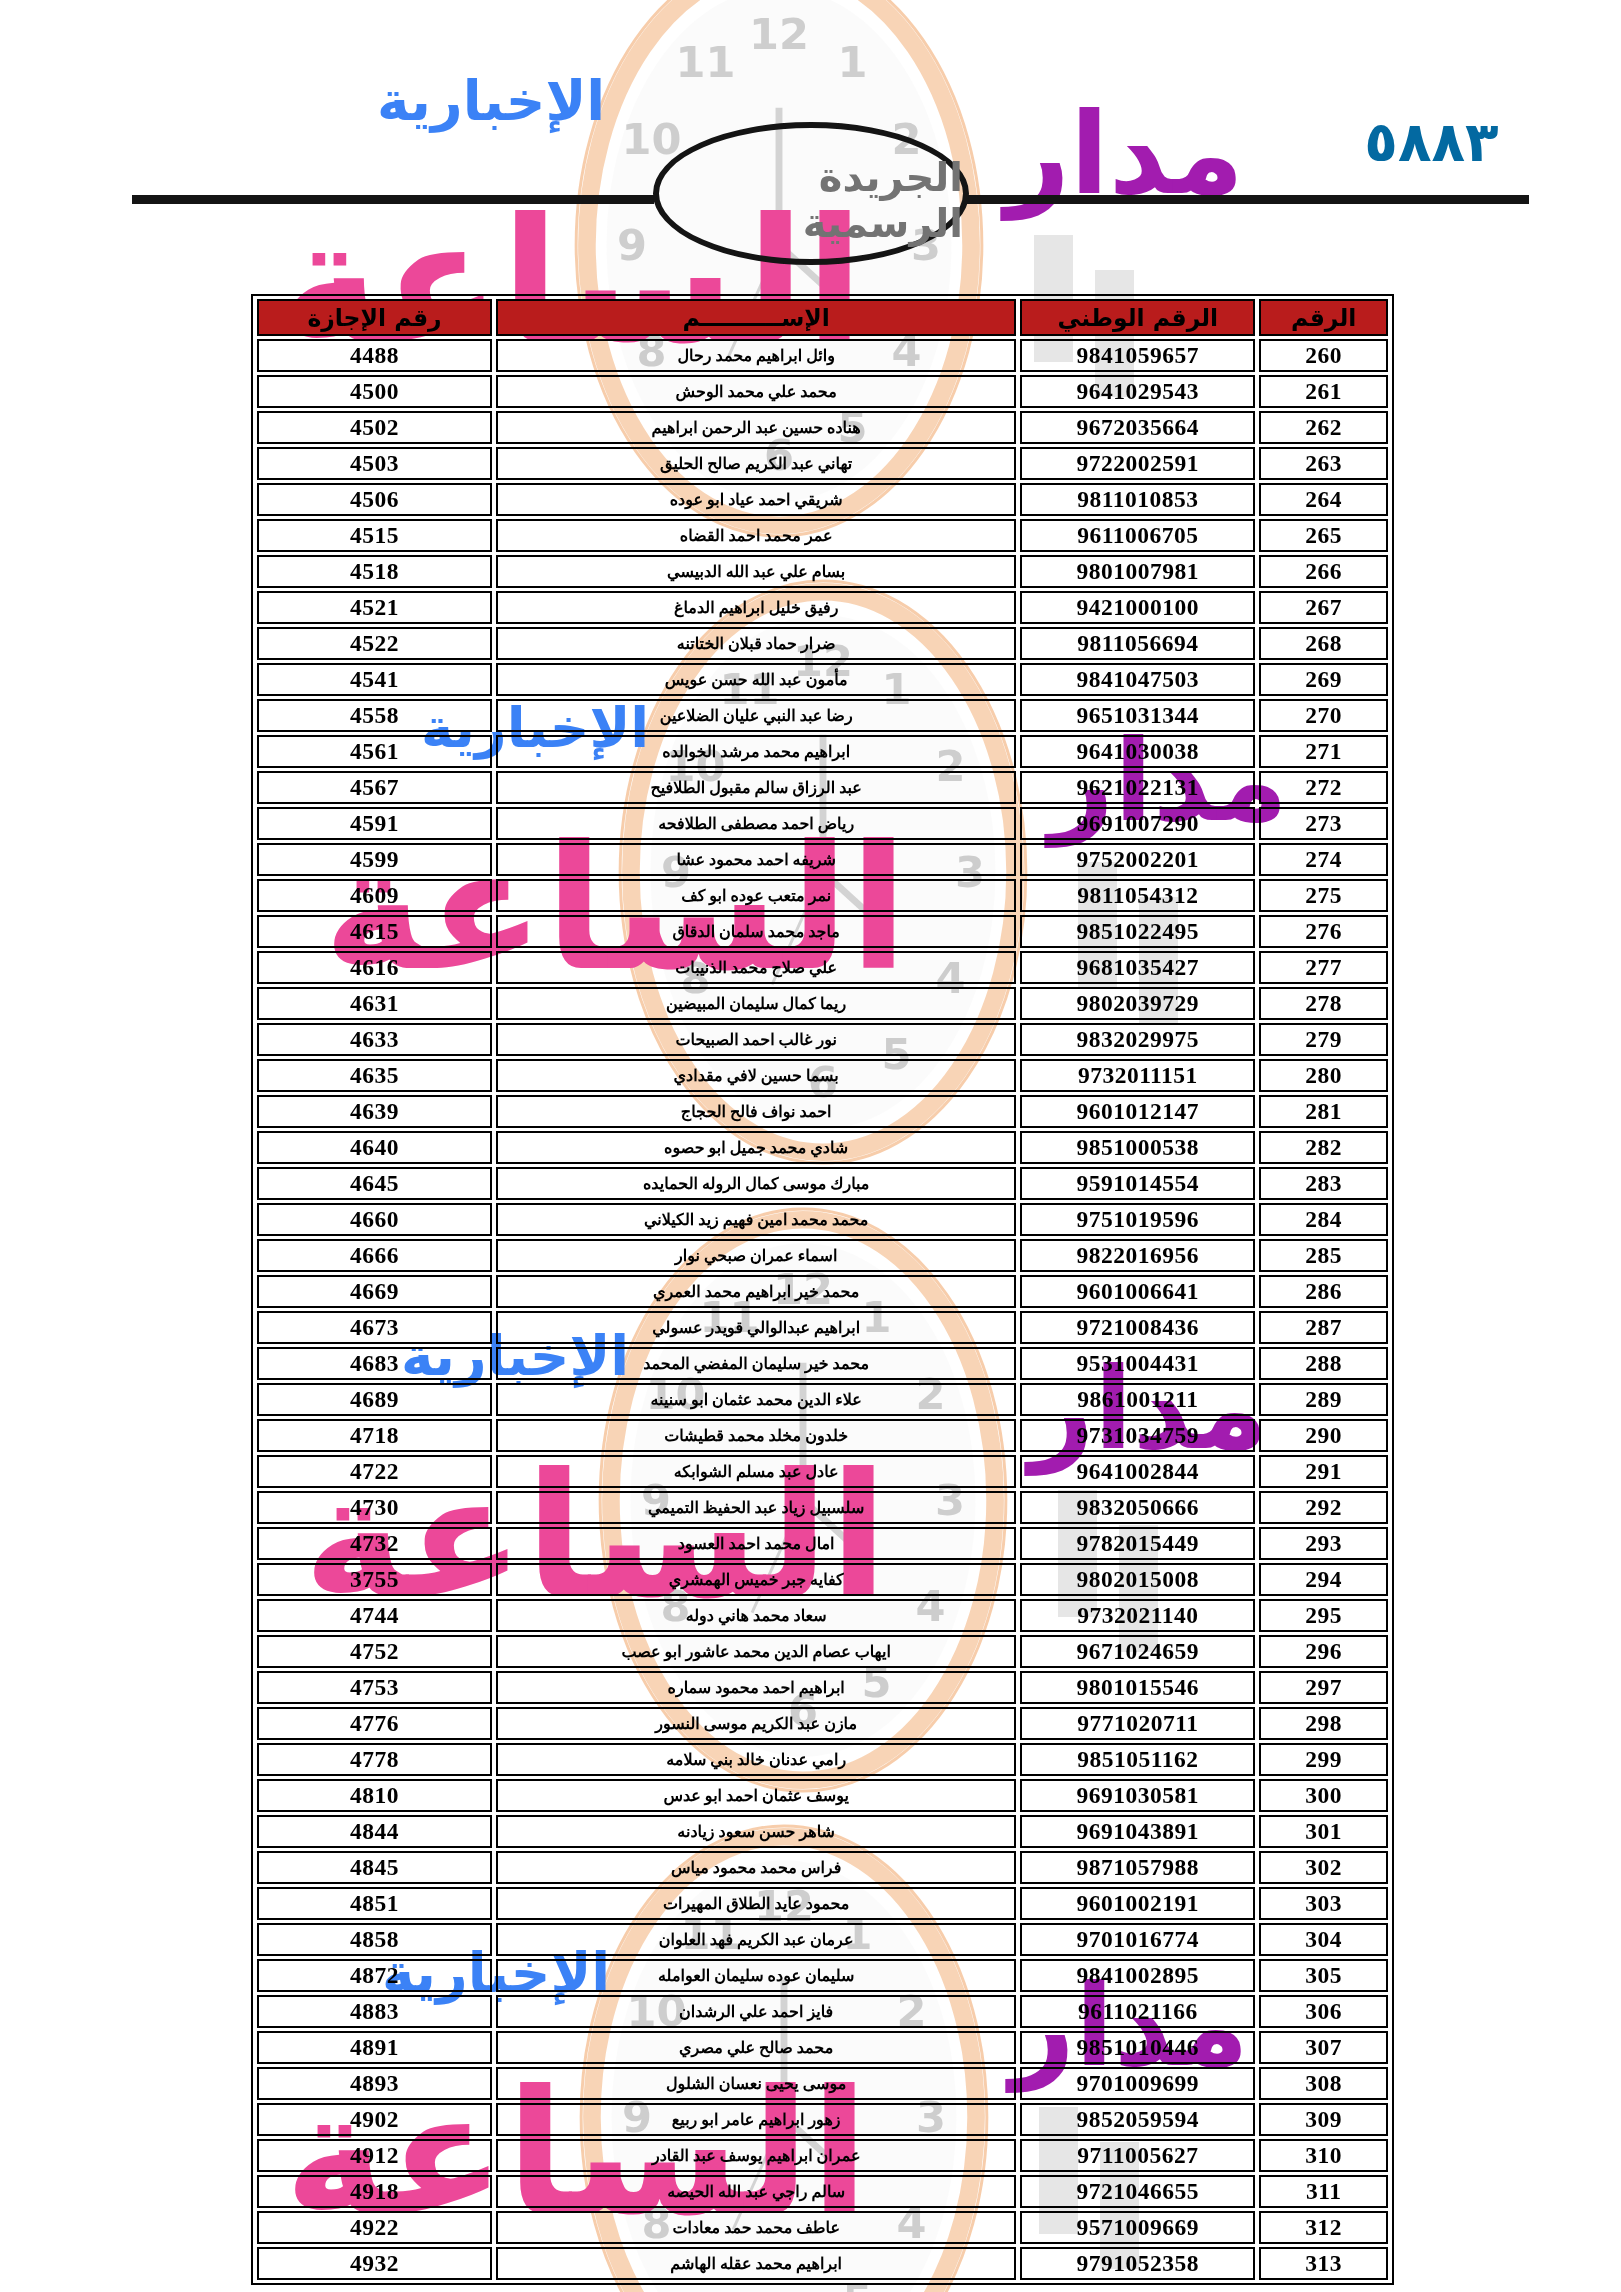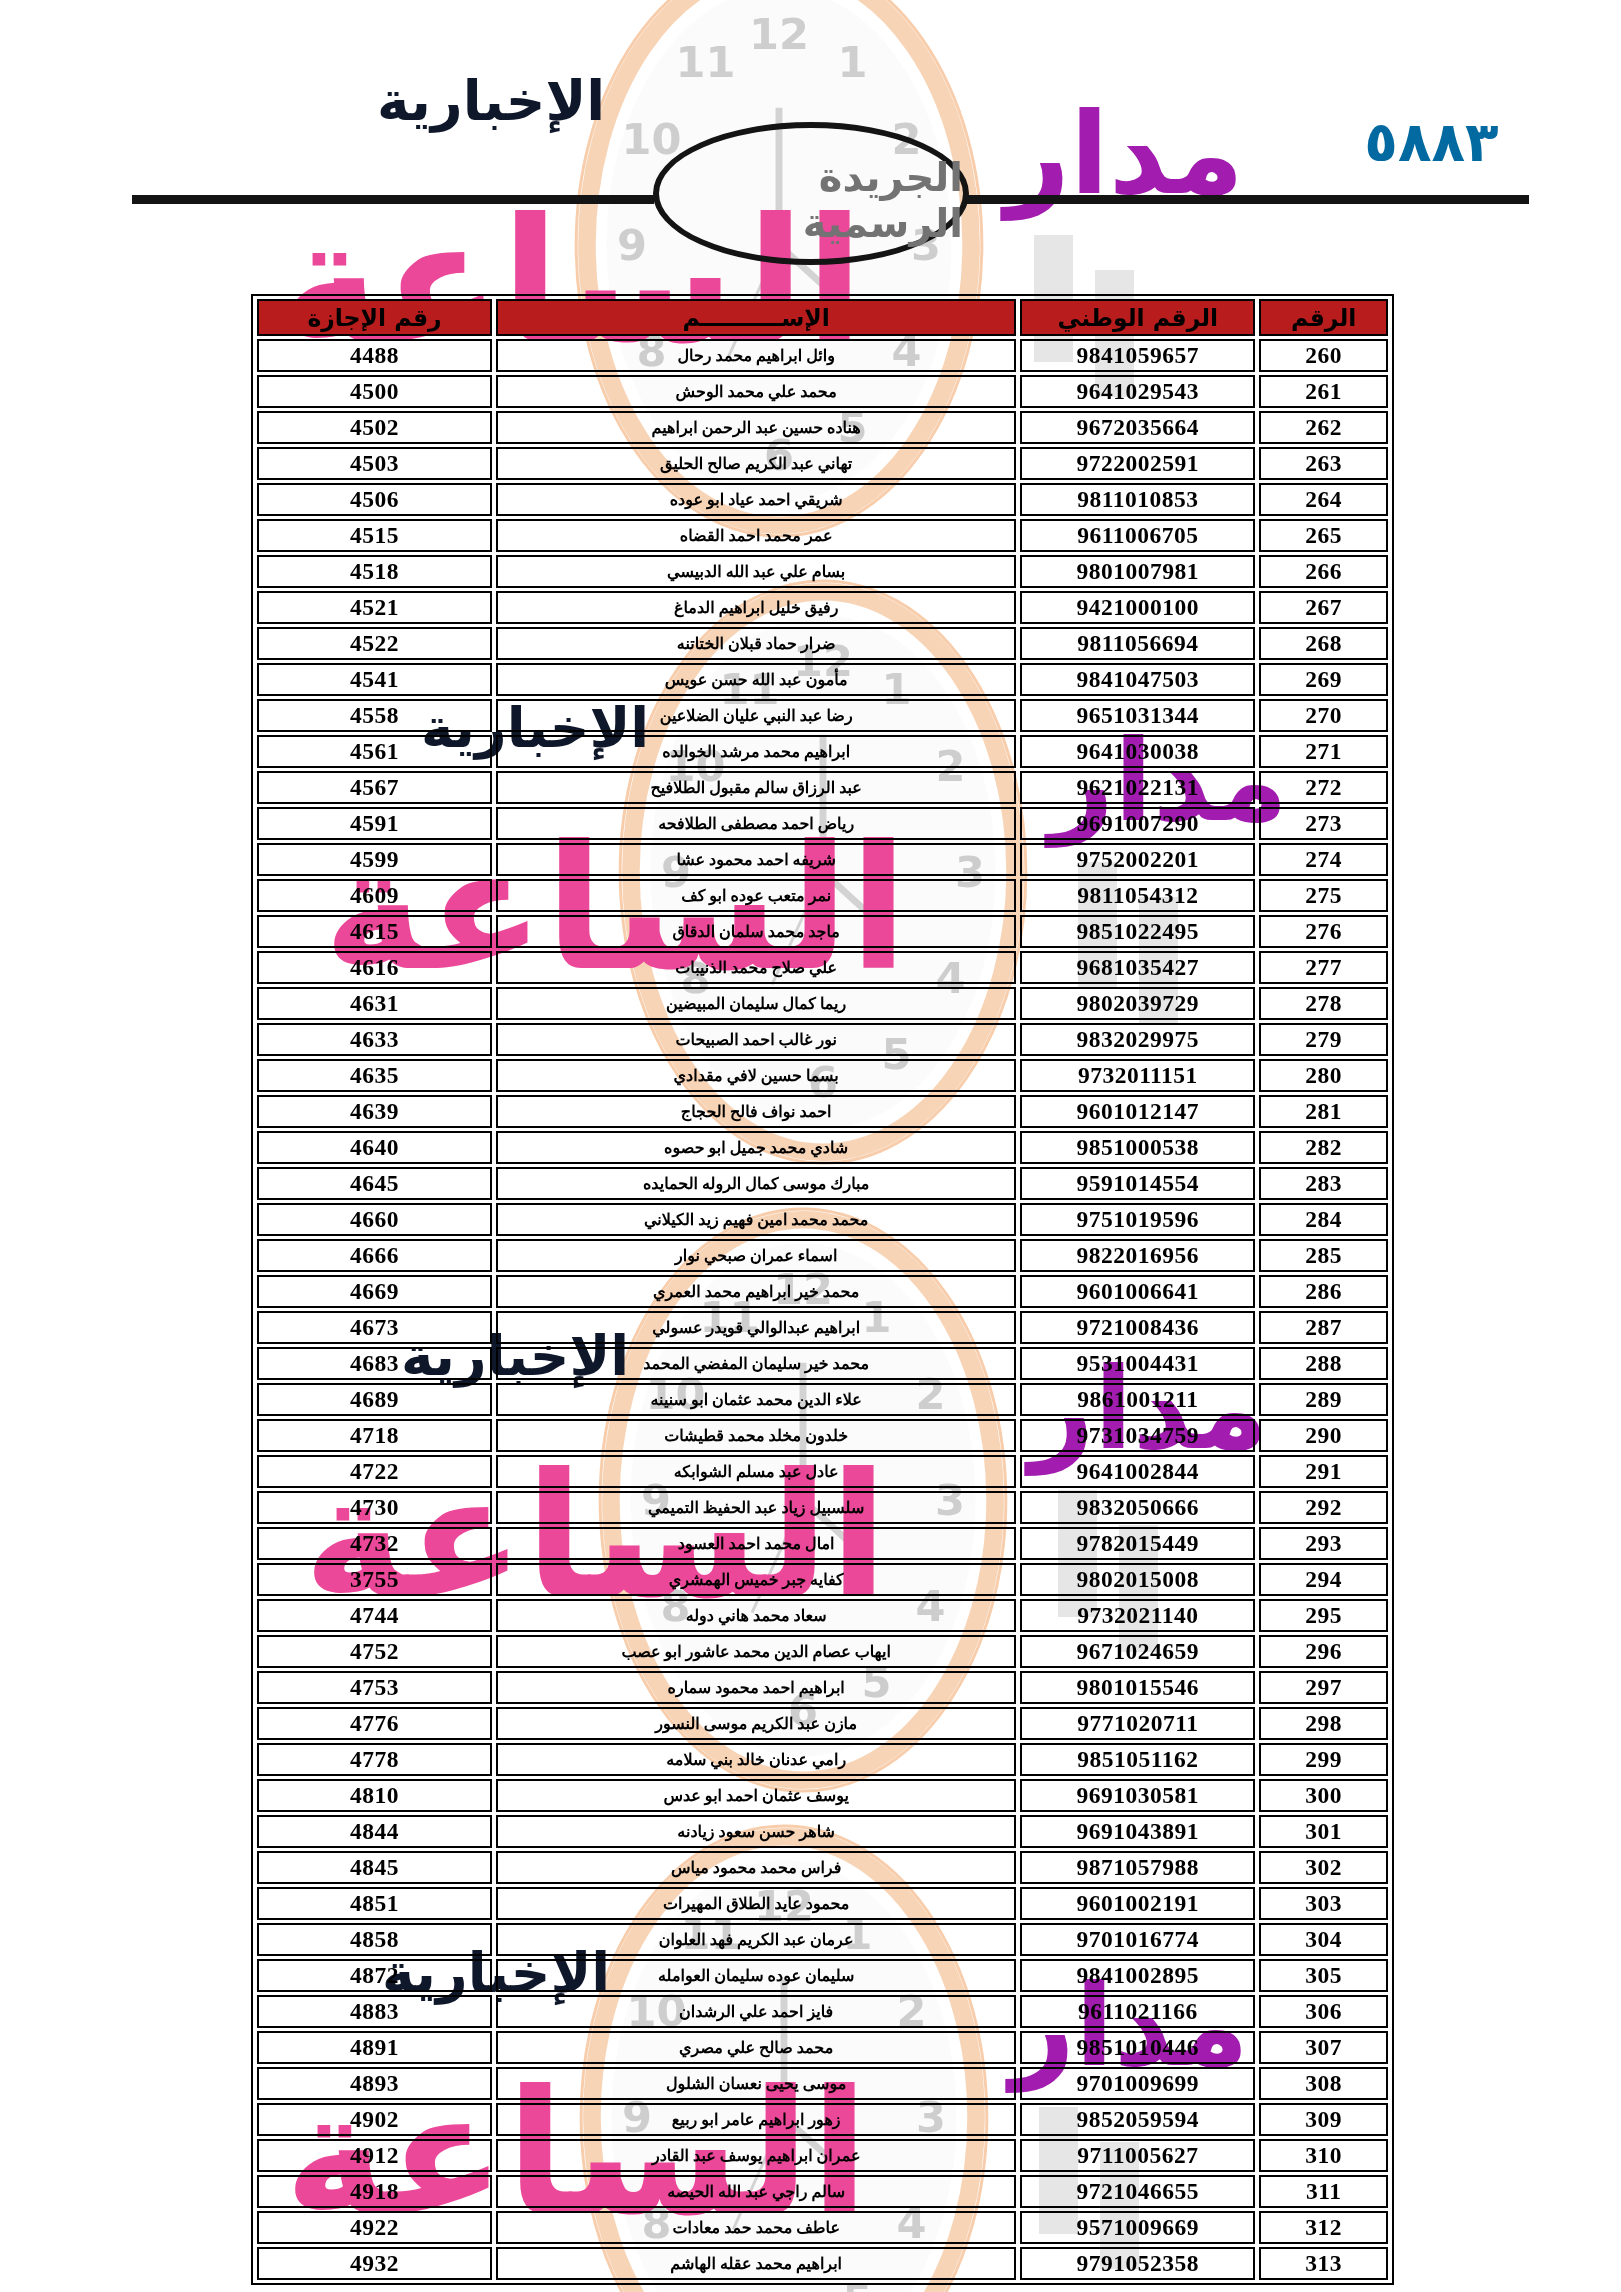--- a/index.html
+++ b/index.html
@@ -3,21 +3,21 @@
 <meta charset="utf-8">
 <style>
   html,body{margin:0;padding:0;}
   body{
     width:1621px;height:2293px;position:relative;background:#ffffff;
     font-family:"DejaVu Sans",sans-serif;overflow:hidden;
   }
   
   .wm{position:absolute;width:941px;height:667px;z-index:0;pointer-events:none;}
   .wm svg{position:absolute;left:323px;top:0;}
-  .wm .brand-news{position:absolute;left:127px;top:118px;font-size:55px;font-weight:bold;color:#0f172a;}
+  .wm .brand-news{position:absolute;left:127px;top:118px;font-size:55px;font-weight:bold;color:#3b82f6;}
   .wm .brand-clock{position:absolute;left:29px;top:245px;font-size:172px;font-weight:bold;color:#ec4899;line-height:1;}
   .wm .brand-madar{position:absolute;left:755px;top:147px;font-size:113px;font-weight:bold;color:#a21caf;line-height:1;}
   .wm .bars{position:absolute;left:784px;top:284px;width:39px;height:127px;background:#e6e6e6;box-shadow:61px 35px 0 #e6e6e6;}
   
   .page-number{
     position:absolute;left:1341px;top:110px;width:181px;z-index:3;
     font-size:55px;font-weight:bold;color:#0369a1;text-align:center;
     font-family:"DejaVu Sans",sans-serif;
   }
   .rule{position:absolute;top:195px;height:8.8px;background:#141414;z-index:2;}

